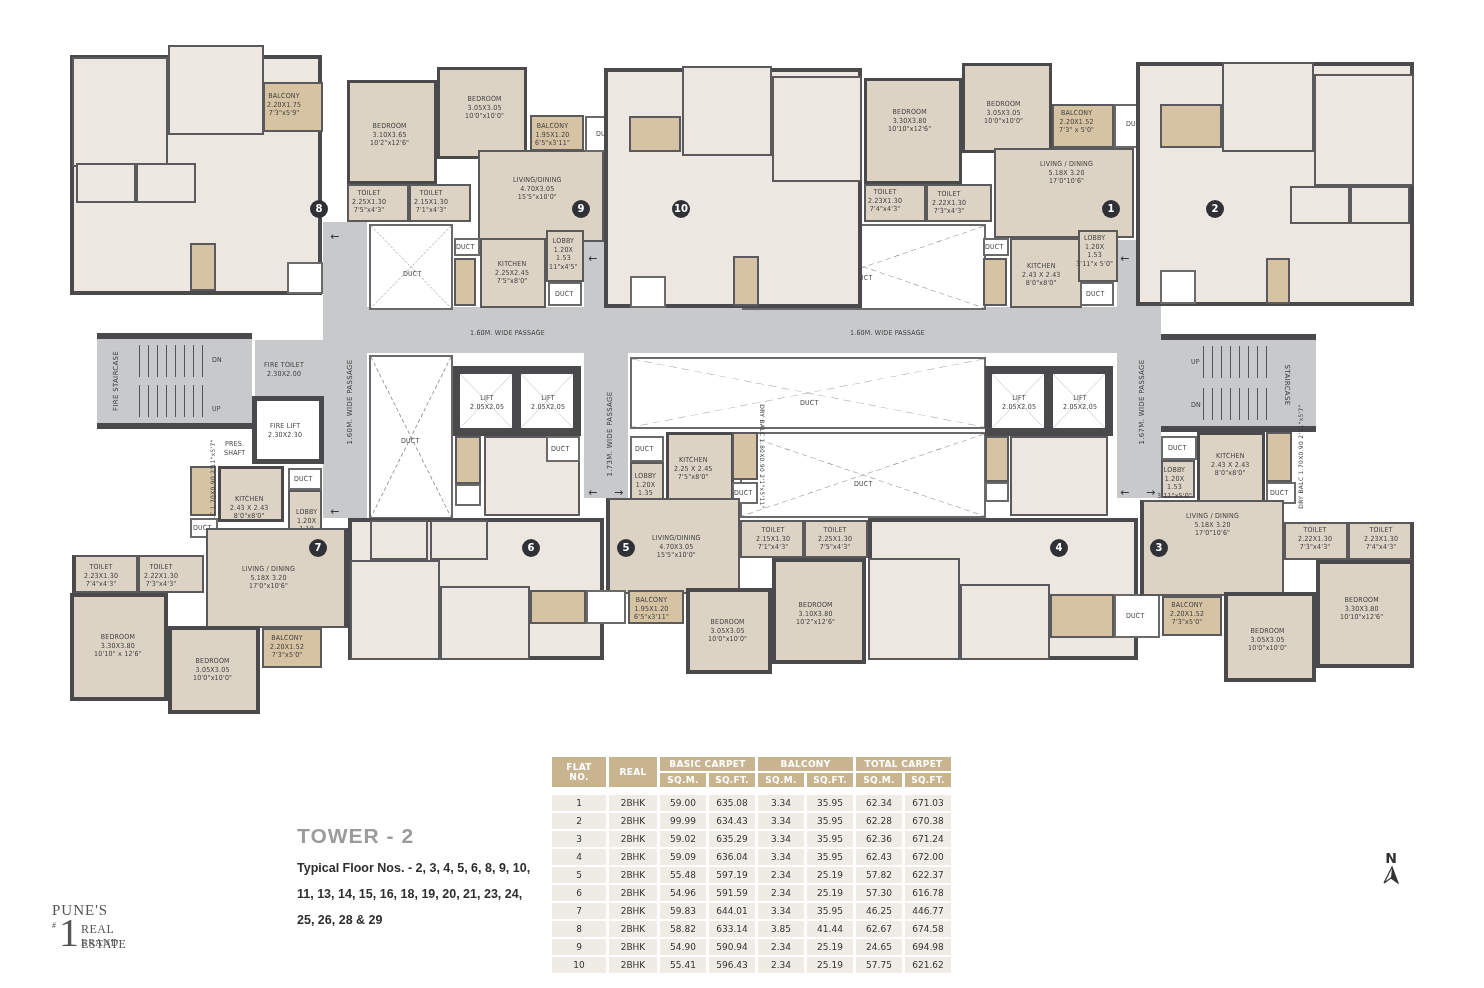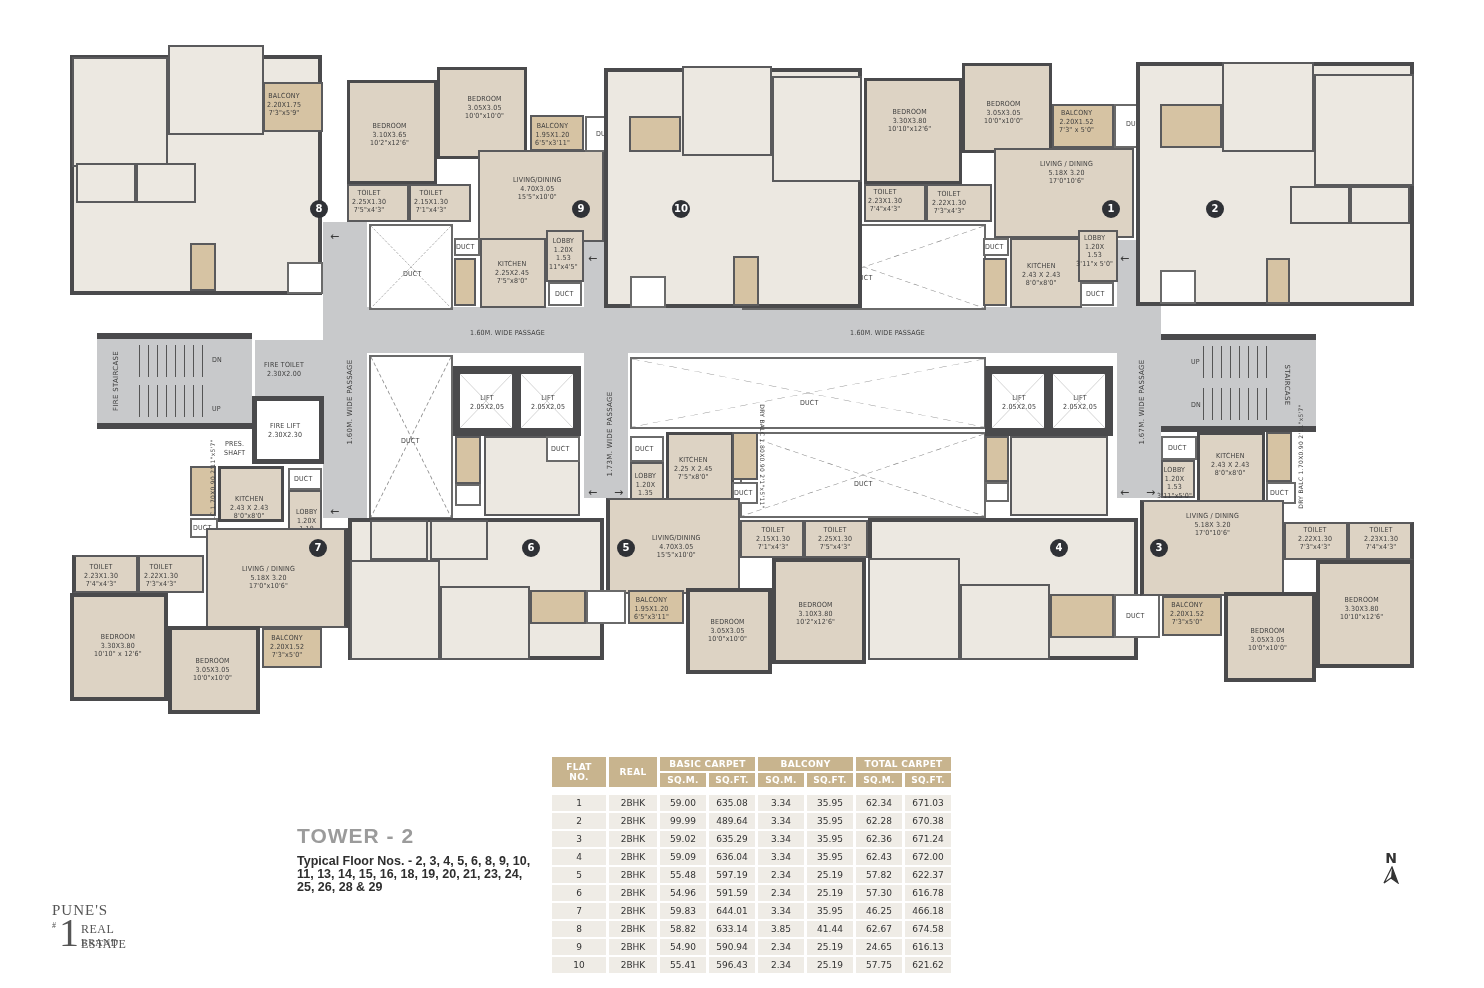--- a/index.html
+++ b/index.html
@@ -15,21 +15,21 @@
   .lbl{position:absolute;font-size:7px;line-height:8.5px;text-align:center;color:#3d3d3d;white-space:pre;letter-spacing:0.2px;font-family:"DejaVu Sans Condensed","DejaVu Sans",sans-serif;}
   .vlbl{position:absolute;font-size:7px;color:#3d3d3d;white-space:nowrap;transform-origin:center;letter-spacing:0.3px;}
   .num{position:absolute;width:18px;height:18px;border-radius:50%;background:#2f3136;color:#fff;font-size:10px;font-weight:bold;line-height:18px;text-align:center;}
   .stairs{position:absolute;background:#c8c9cb;border-top:6px solid #4a4a4c;border-bottom:6px solid #4a4a4c;box-sizing:border-box;}
   .treads{position:absolute;background:repeating-linear-gradient(90deg,#555 0 1px,transparent 1px 9px);}
   
   table.area{position:absolute;left:549px;top:755px;border-collapse:separate;border-spacing:3px 2px;font-size:9px;}
   table.area th{background:#c8b48e;color:#fff;font-weight:bold;padding:2px 4px;text-align:center;letter-spacing:0.3px;}
   table.area td{background:#efece6;text-align:center;padding:2px 4px;height:12px;color:#333;}
   .tower-title{position:absolute;left:297px;top:824px;font-size:21px;font-weight:bold;color:#9b9b9b;letter-spacing:1px;font-family:"Liberation Sans",sans-serif;}
-  .floors{position:absolute;left:297px;top:855px;width:240px;font-size:12.5px;font-weight:bold;color:#2e2e2e;line-height:13px;font-family:"Liberation Sans",sans-serif;}
+  .floors{position:absolute;left:297px;top:855px;width:240px;font-size:12.5px;font-weight:bold;color:#2e2e2e;line-height:26px;font-family:"Liberation Sans",sans-serif;}
   .brand{position:absolute;left:52px;top:902px;font-family:"Liberation Serif",serif;color:#555;}
 </style>
 </head>
 <body>
 
 <div>
 
   <div class="pass" style="left:323px;top:307px;width:838px;height:46px;"></div>
   <div class="pass" style="left:323px;top:222px;width:44px;height:296px;"></div>
   <div class="pass" style="left:584px;top:240px;width:44px;height:258px;"></div>
@@ -484,21 +484,21 @@
         <td>635.08</td>
         <td>3.34</td>
         <td>35.95</td>
         <td>62.34</td>
         <td>671.03</td>
     </tr>
     <tr>
       <td>2</td>
         <td>2BHK</td>
         <td>99.99</td>
-        <td>489.64</td>
+        <td>634.43</td>
         <td>3.34</td>
         <td>35.95</td>
         <td>62.28</td>
         <td>670.38</td>
     </tr>
     <tr>
       <td>3</td>
         <td>2BHK</td>
         <td>59.02</td>
         <td>635.29</td>
@@ -538,41 +538,41 @@
         <td>616.78</td>
     </tr>
     <tr>
       <td>7</td>
         <td>2BHK</td>
         <td>59.83</td>
         <td>644.01</td>
         <td>3.34</td>
         <td>35.95</td>
         <td>46.25</td>
-        <td>466.18</td>
+        <td>446.77</td>
     </tr>
     <tr>
       <td>8</td>
         <td>2BHK</td>
         <td>58.82</td>
         <td>633.14</td>
         <td>3.85</td>
         <td>41.44</td>
         <td>62.67</td>
         <td>674.58</td>
     </tr>
     <tr>
       <td>9</td>
         <td>2BHK</td>
         <td>54.90</td>
         <td>590.94</td>
         <td>2.34</td>
         <td>25.19</td>
         <td>24.65</td>
-        <td>616.13</td>
+        <td>694.98</td>
     </tr>
     <tr>
       <td>10</td>
         <td>2BHK</td>
         <td>55.41</td>
         <td>596.43</td>
         <td>2.34</td>
         <td>25.19</td>
         <td>57.75</td>
         <td>621.62</td>

